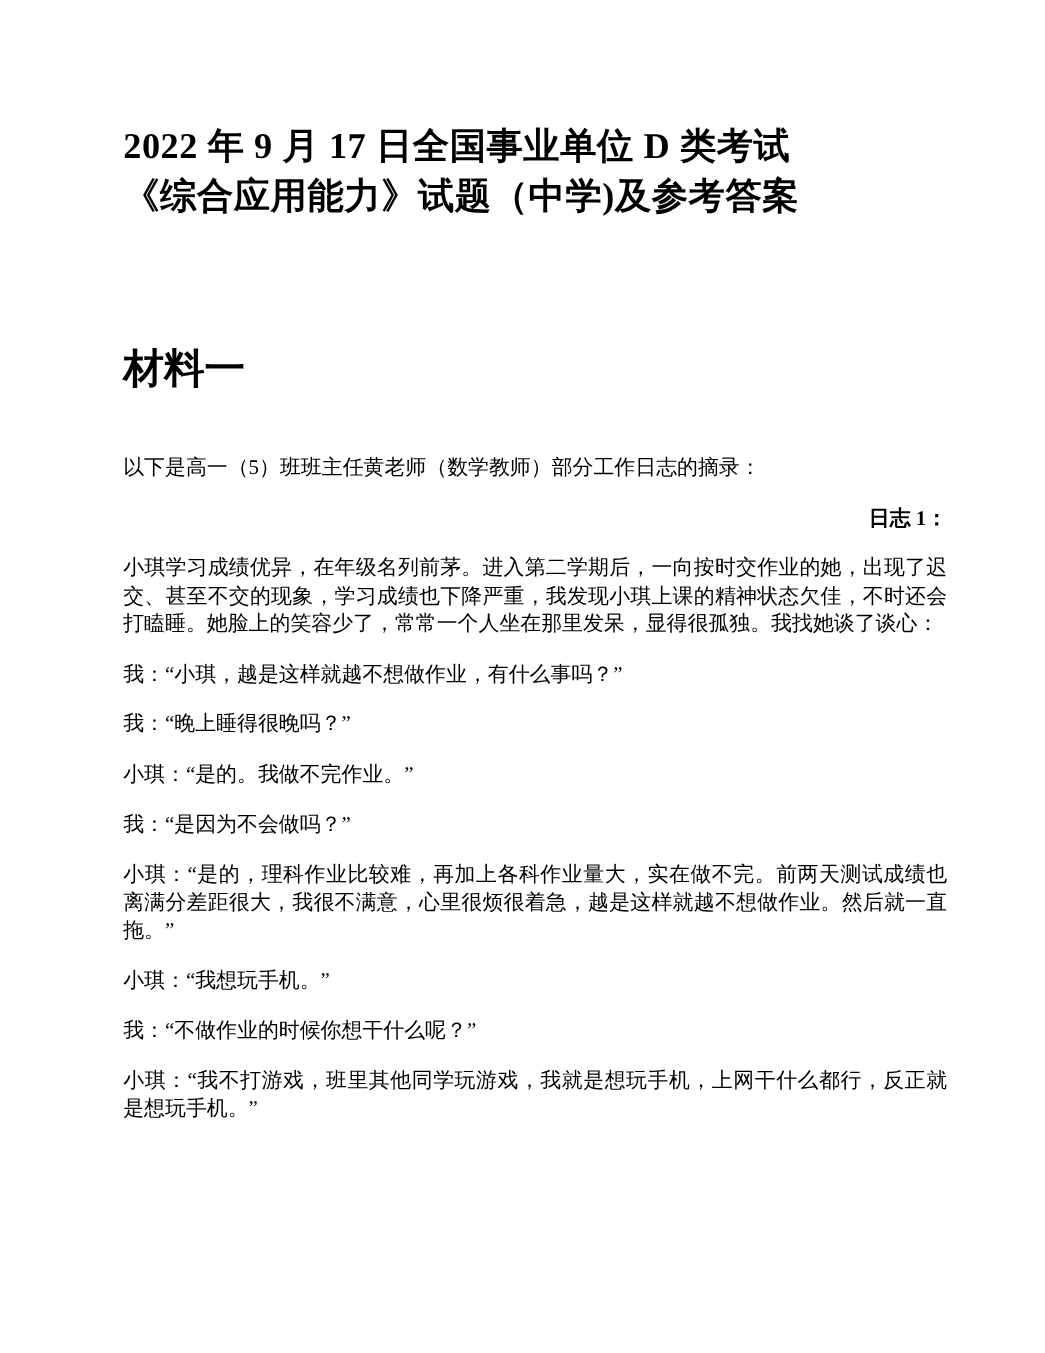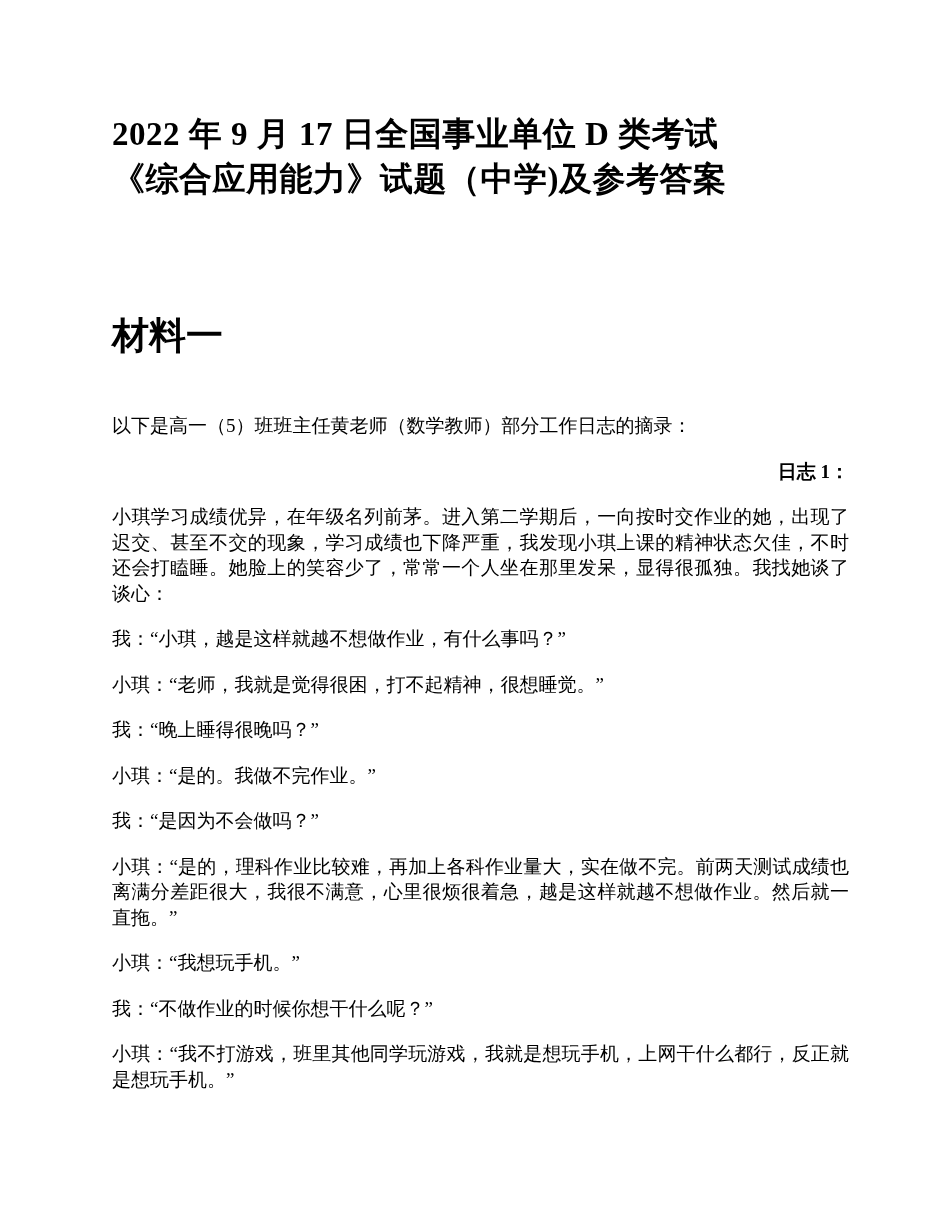--- a/index.html
+++ b/index.html
@@ -36,21 +36,21 @@
     margin: 116px 0 0 0;
     font-size: 37px;
     font-weight: bold;
     line-height: 35px;
   }
   .body-text {
     font-size: 19px;
     line-height: 25.5px;
   }
   p.para {
-    margin: 0 16px 20px 0;
+    margin: 0 4px 20px 0;
     text-align: justify;
     word-break: break-all;
   }
   p.intro {
     margin-top: 60px;
   }
   p.log-label {
     font-weight: bold;
     text-align: right;
   }
@@ -70,21 +70,20 @@
   <div class="body-text">
 
     <p class="para intro">以下是高一（5）班班主任黄老师（数学教师）部分工作日志的摘录：</p>
 
     <p class="para log-label">日志 1：</p>
 
     <p class="para">小琪学习成绩优异，在年级名列前茅。进入第二学期后，一向按时交作业的她，出现了迟交、甚至不交的现象，学习成绩也下降严重，我发现小琪上课的精神状态欠佳，不时还会打瞌睡。她脸上的笑容少了，常常一个人坐在那里发呆，显得很孤独。我找她谈了谈心：</p>
 
     <p class="para">我：“小琪，越是这样就越不想做作业，有什么事吗？”</p>
 
-    <p class="para">小琪：“老师，我就是觉得很困，打不起精神，很想睡觉。”</p>
 
     <p class="para">我：“晚上睡得很晚吗？”</p>
 
     <p class="para">小琪：“是的。我做不完作业。”</p>
 
     <p class="para">我：“是因为不会做吗？”</p>
 
     <p class="para">小琪：“是的，理科作业比较难，再加上各科作业量大，实在做不完。前两天测试成绩也离满分差距很大，我很不满意，心里很烦很着急，越是这样就越不想做作业。然后就一直拖。”</p>
 
     <p class="para">小琪：“我想玩手机。”</p>

